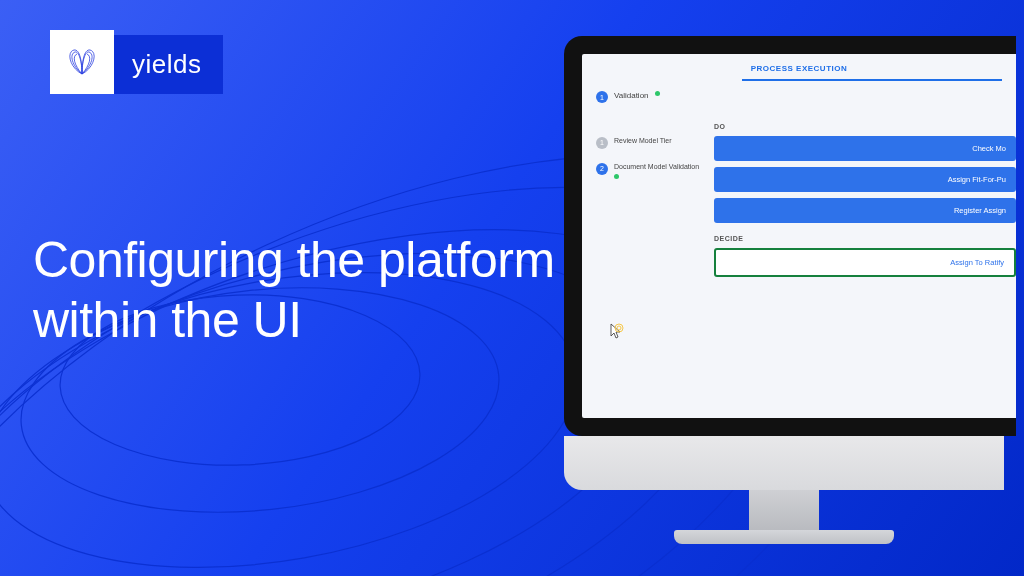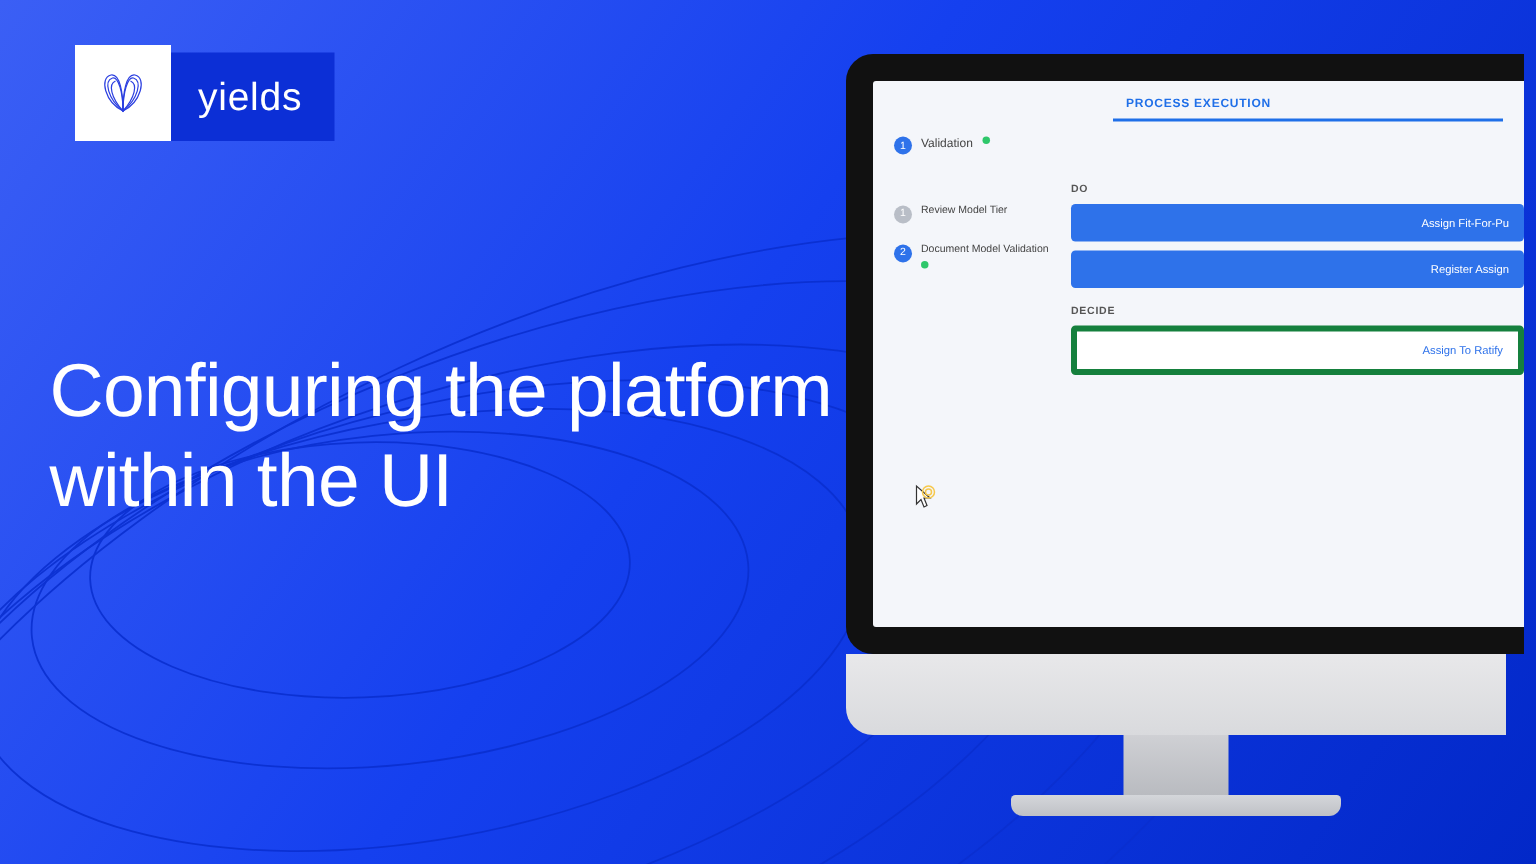--- a/index.html
+++ b/index.html
@@ -129,21 +129,21 @@
     .side-steps { width: 108px; padding-top: 18px; }
     .side-step { display:flex; align-items:flex-start; gap:6px; margin-bottom: 14px; font-size:7px; line-height:1.2; }
     .main-col { flex:1; }
     .section-hdr { font-weight:700; color:#555; font-size:7px; margin: 4px 0 6px; letter-spacing:0.5px; }
     .blue-btn {
       background:#2e72ea; color:#fff; border-radius:3px;
       text-align:right; padding:8px 10px; margin-bottom:6px;
       font-size:7.5px; white-space:nowrap; overflow:hidden;
     }
     .decide-box {
-      background:#fff; border:4px solid #15803d; border-radius:3px;
+      background:#fff; border:2px solid #15803d; border-radius:3px;
       text-align:right; padding:8px 10px; color:#2e72ea; font-size:7.5px;
       margin-top:4px; white-space:nowrap; overflow:hidden;
     }
     .cursor {
       position:absolute; left:26px; top:268px; font-size:14px;
     }
   </style>
 </head>
 <body>
 
@@ -202,20 +202,21 @@
               <span class="step-dot">2</span>
               <span>
                 <span>Document Model Validation</span><br>
                 <span class="green-dot" style="display:inline-block;margin-top:3px"></span>
               </span>
             </div>
           </div>
 
           <div class="main-col">
             <div class="section-hdr">DO</div>
+            <div class="blue-btn">Check Mo</div>
             <div class="blue-btn">Assign Fit-For-Pu</div>
             <div class="blue-btn">Register Assign</div>
 
             <div class="section-hdr" style="margin-top:12px">DECIDE</div>
             <div class="decide-box">Assign To Ratify</div>
           </div>
         </div>
 
         <div class="cursor">
           <svg width="18" height="18" viewBox="0 0 18 18">

